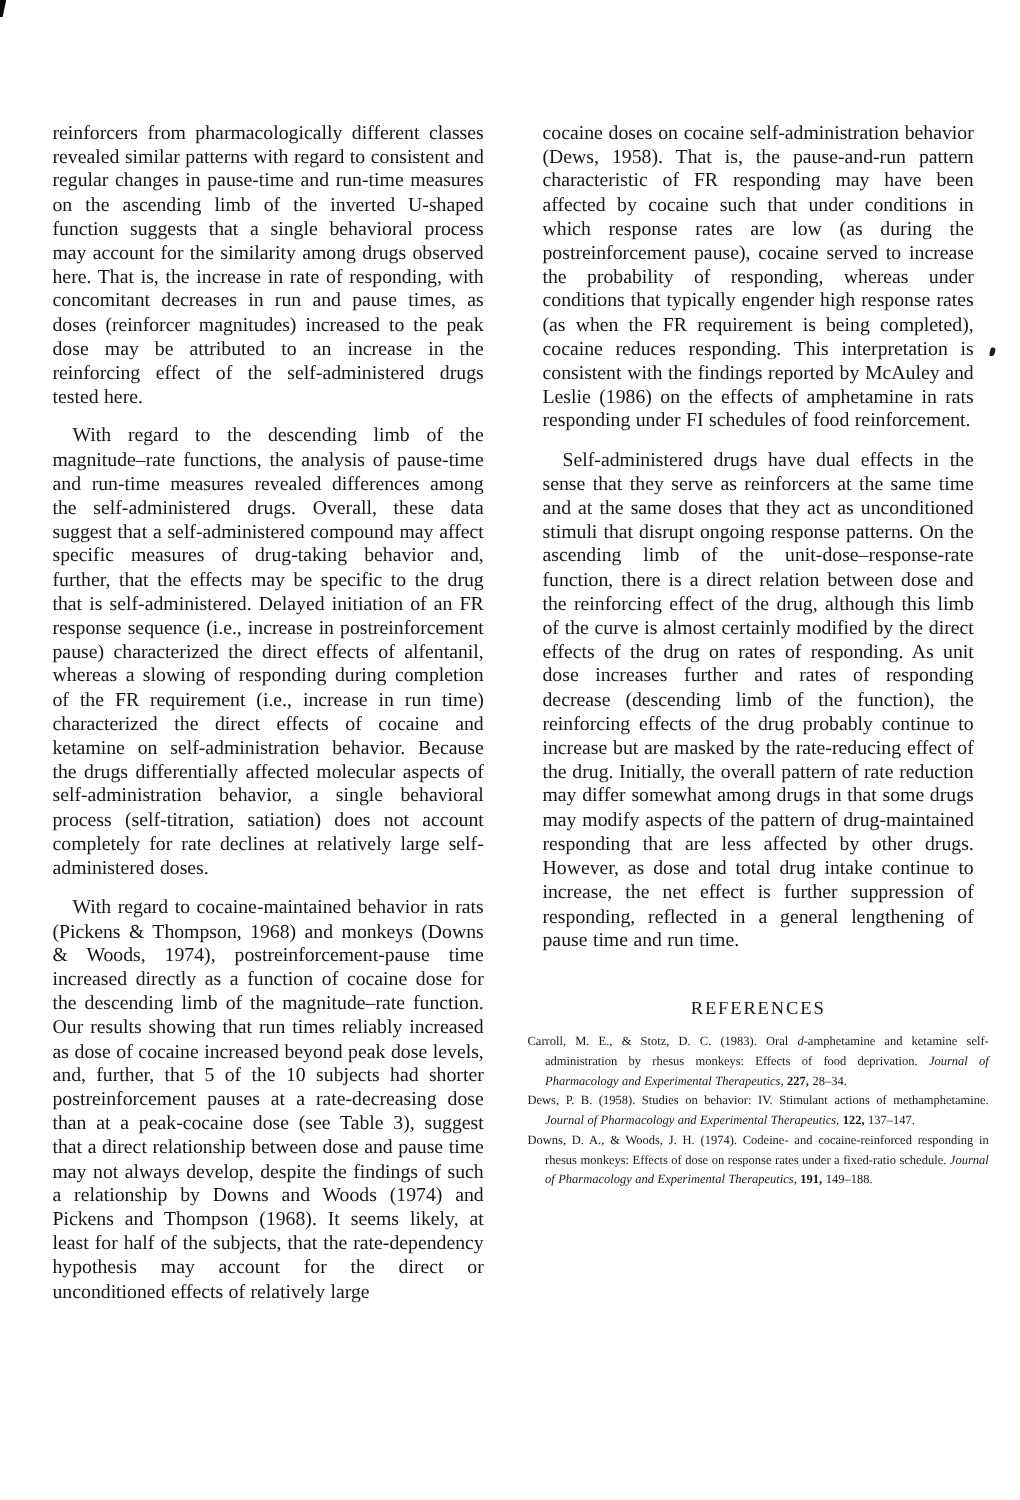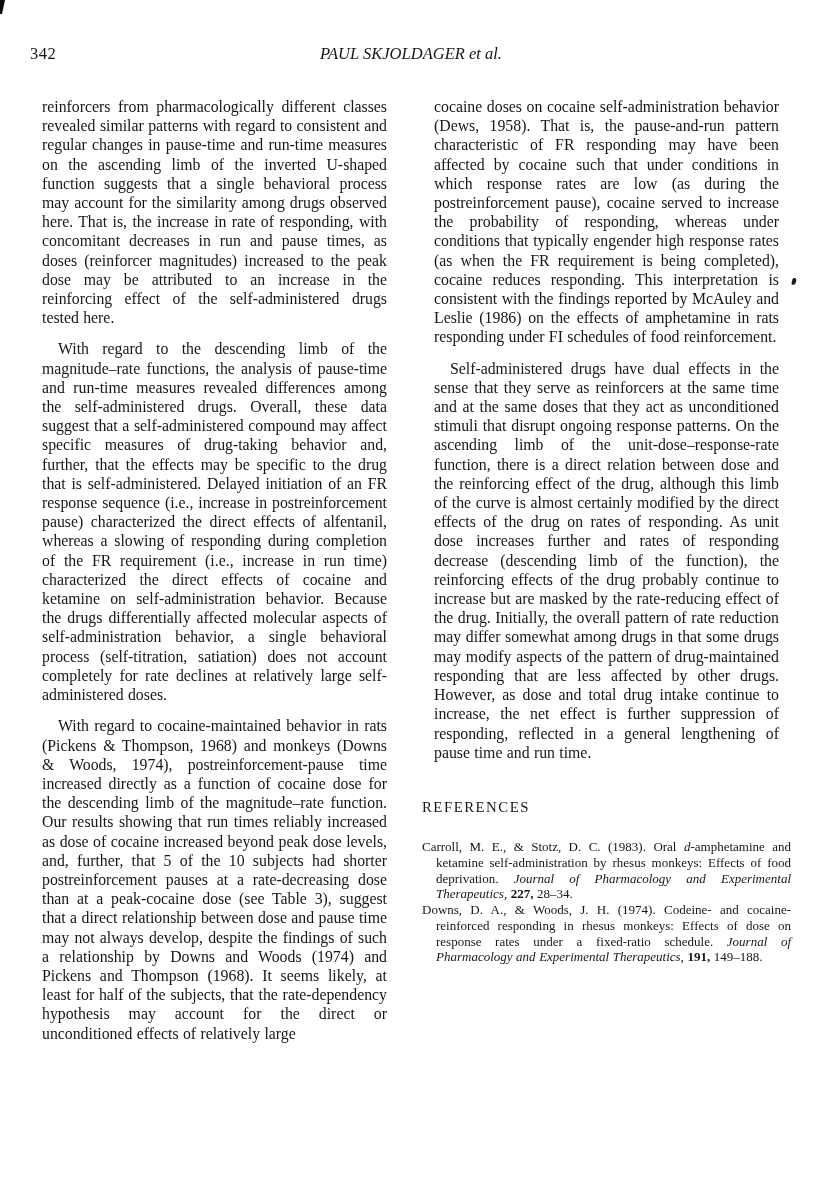--- a/index.html
+++ b/index.html
@@ -19,25 +19,25 @@
   .columns{position:absolute;top:85px;left:30px;right:24px;display:flex;gap:23px;}
   .col{width:369px;flex:0 0 369px;}
   .col p{
     margin:12px;text-align:justify;
     font-size:15.8px;line-height:19.2px;
     word-spacing:.4px;
   }
   .col p.indent{text-indent:16px;}
   
   .refs-heading{
-    margin-top:37px;margin-bottom:23px;
-    font-size:14.8px;letter-spacing:1.5px;
+    margin-top:37px;margin-bottom:10px;
+    text-align:center;font-size:14.8px;letter-spacing:1.5px;
   }
   .refs .ref{
-    font-size:13px;line-height:15.8px;text-align:justify;
+    font-size:10px;line-height:15.8px;text-align:justify;
     padding-left:14px;text-indent:-14px;margin:0;
     word-spacing:.3px;
   }
   .it{font-style:italic;}
   .bd{font-weight:bold;}
   
   .artifact-corner{
     position:absolute;left:0;top:0;width:5px;height:14px;background:#0a0a0a;
     clip-path:polygon(0 0,100% 0,40% 100%,0 100%);
   }
@@ -47,38 +47,35 @@
   }
 </style>
 </head>
 <body>
 
 <div class="page">
 
   <div class="artifact-corner"></div>
   <div class="artifact-speck"></div>
 
-  <div class="running-head">
-    <span class="page-number">342</span>
-    <div class="running-title">PAUL SKJOLDAGER et al.</div>
-  </div>
 
   <div class="columns">
 
     <div class="col">
       <p>reinforcers from pharmacologically different classes revealed similar patterns with regard to consistent and regular changes in pause-time and run-time measures on the ascending limb of the inverted U-shaped function suggests that a single behavioral process may account for the similarity among drugs observed here. That is, the increase in rate of responding, with concomitant decreases in run and pause times, as doses (reinforcer magnitudes) increased to the peak dose may be attributed to an increase in the reinforcing effect of the self-administered drugs tested here.</p>
       <p class="indent">With regard to the descending limb of the magnitude–rate functions, the analysis of pause-time and run-time measures revealed differences among the self-administered drugs. Overall, these data suggest that a self-administered compound may affect specific measures of drug-taking behavior and, further, that the effects may be specific to the drug that is self-administered. Delayed initiation of an FR response sequence (i.e., increase in postreinforcement pause) characterized the direct effects of alfentanil, whereas a slowing of responding during completion of the FR requirement (i.e., increase in run time) characterized the direct effects of cocaine and ketamine on self-administration behavior. Because the drugs differentially affected molecular aspects of self-administration behavior, a single behavioral process (self-titration, satiation) does not account completely for rate declines at relatively large self-administered doses.</p>
       <p class="indent">With regard to cocaine-maintained behavior in rats (Pickens &amp; Thompson, 1968) and monkeys (Downs &amp; Woods, 1974), postreinforcement-pause time increased directly as a function of cocaine dose for the descending limb of the magnitude–rate function. Our results showing that run times reliably increased as dose of cocaine increased beyond peak dose levels, and, further, that 5 of the 10 subjects had shorter postreinforcement pauses at a rate-decreasing dose than at a peak-cocaine dose (see Table 3), suggest that a direct relationship between dose and pause time may not always develop, despite the findings of such a relationship by Downs and Woods (1974) and Pickens and Thompson (1968). It seems likely, at least for half of the subjects, that the rate-dependency hypothesis may account for the direct or unconditioned effects of relatively large</p>
     </div>
 
     <div class="col">
       <p>cocaine doses on cocaine self-administration behavior (Dews, 1958). That is, the pause-and-run pattern characteristic of FR responding may have been affected by cocaine such that under conditions in which response rates are low (as during the postreinforcement pause), cocaine served to increase the probability of responding, whereas under conditions that typically engender high response rates (as when the FR requirement is being completed), cocaine reduces responding. This interpretation is consistent with the findings reported by McAuley and Leslie (1986) on the effects of amphetamine in rats responding under FI schedules of food reinforcement.</p>
       <p class="indent">Self-administered drugs have dual effects in the sense that they serve as reinforcers at the same time and at the same doses that they act as unconditioned stimuli that disrupt ongoing response patterns. On the ascending limb of the unit-dose–response-rate function, there is a direct relation between dose and the reinforcing effect of the drug, although this limb of the curve is almost certainly modified by the direct effects of the drug on rates of responding. As unit dose increases further and rates of responding decrease (descending limb of the function), the reinforcing effects of the drug probably continue to increase but are masked by the rate-reducing effect of the drug. Initially, the overall pattern of rate reduction may differ somewhat among drugs in that some drugs may modify aspects of the pattern of drug-maintained responding that are less affected by other drugs. However, as dose and total drug intake continue to increase, the net effect is further suppression of responding, reflected in a general lengthening of pause time and run time.</p>
 
       <div class="refs-heading">REFERENCES</div>
       <div class="refs">
           <div class="ref"><span>Carroll, M. E., &amp; Stotz, D. C.  (1983).  Oral </span><span class="it">d</span><span>-amphetamine and ketamine self-administration by rhesus monkeys: Effects of food deprivation. </span><span class="it">Journal of Pharmacology and Experimental Therapeutics, </span><span class="bd">227,</span><span> 28–34.</span></div>
+          <div class="ref"><span>Dews, P. B.  (1958).  Studies on behavior: IV. Stimulant actions of methamphetamine. </span><span class="it">Journal of Pharmacology and Experimental Therapeutics, </span><span class="bd">122,</span><span> 137–147.</span></div>
           <div class="ref"><span>Downs, D. A., &amp; Woods, J. H.  (1974).  Codeine- and cocaine-reinforced responding in rhesus monkeys: Effects of dose on response rates under a fixed-ratio schedule. </span><span class="it">Journal of Pharmacology and Experimental Therapeutics, </span><span class="bd">191,</span><span> 149–188.</span></div>
         </div>
     </div>
 
   </div>
 </div>
 
 </body></html>

